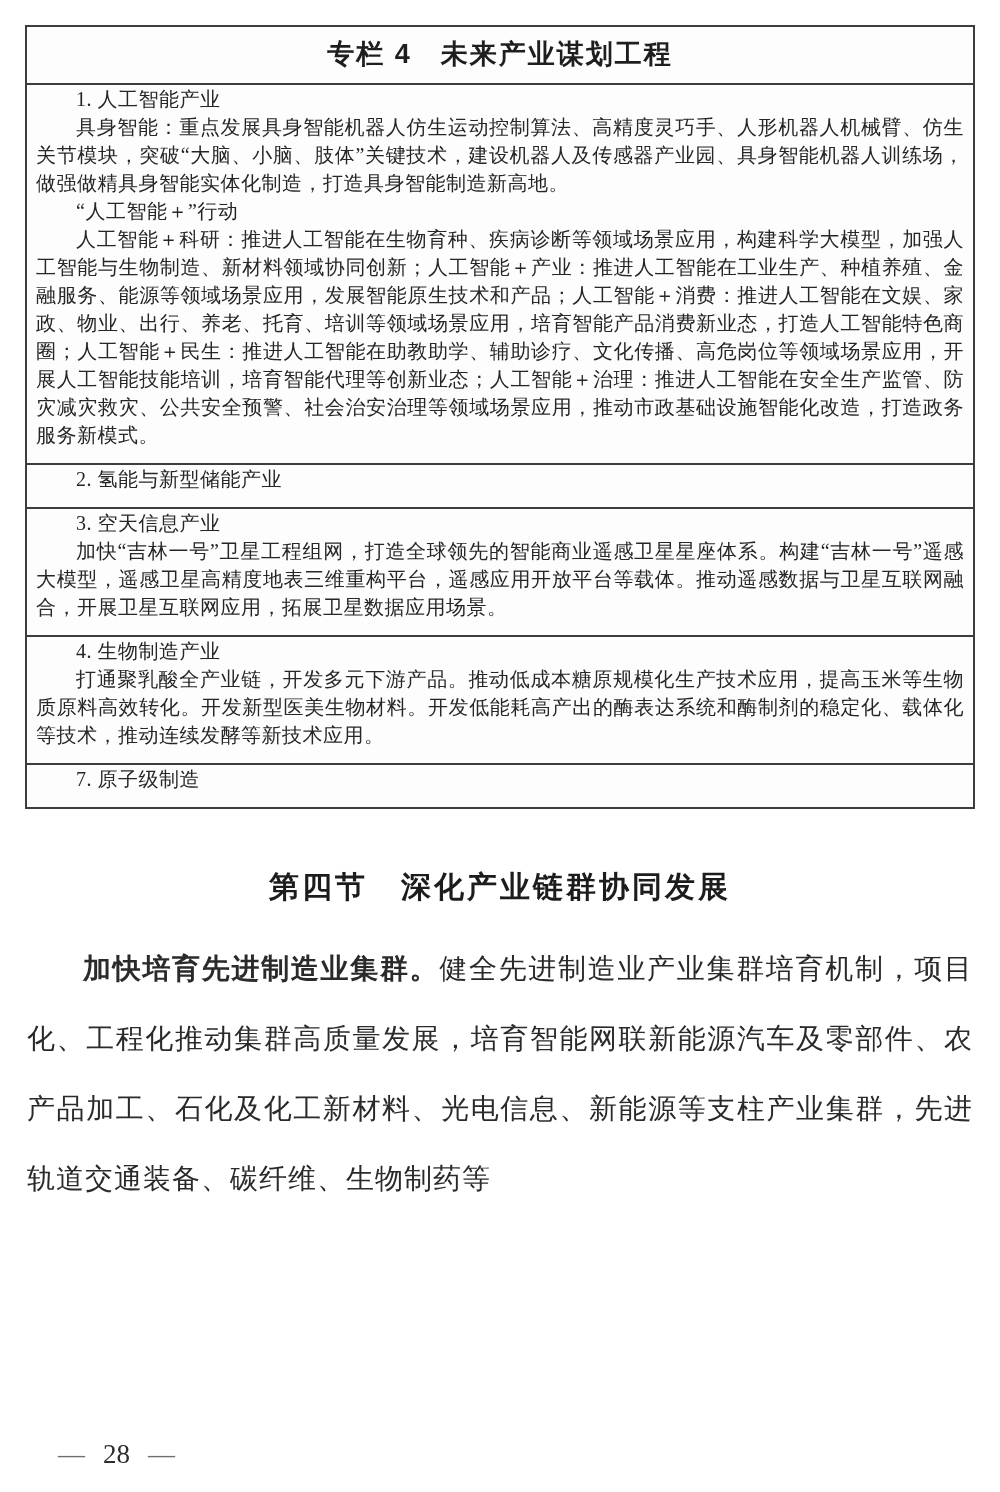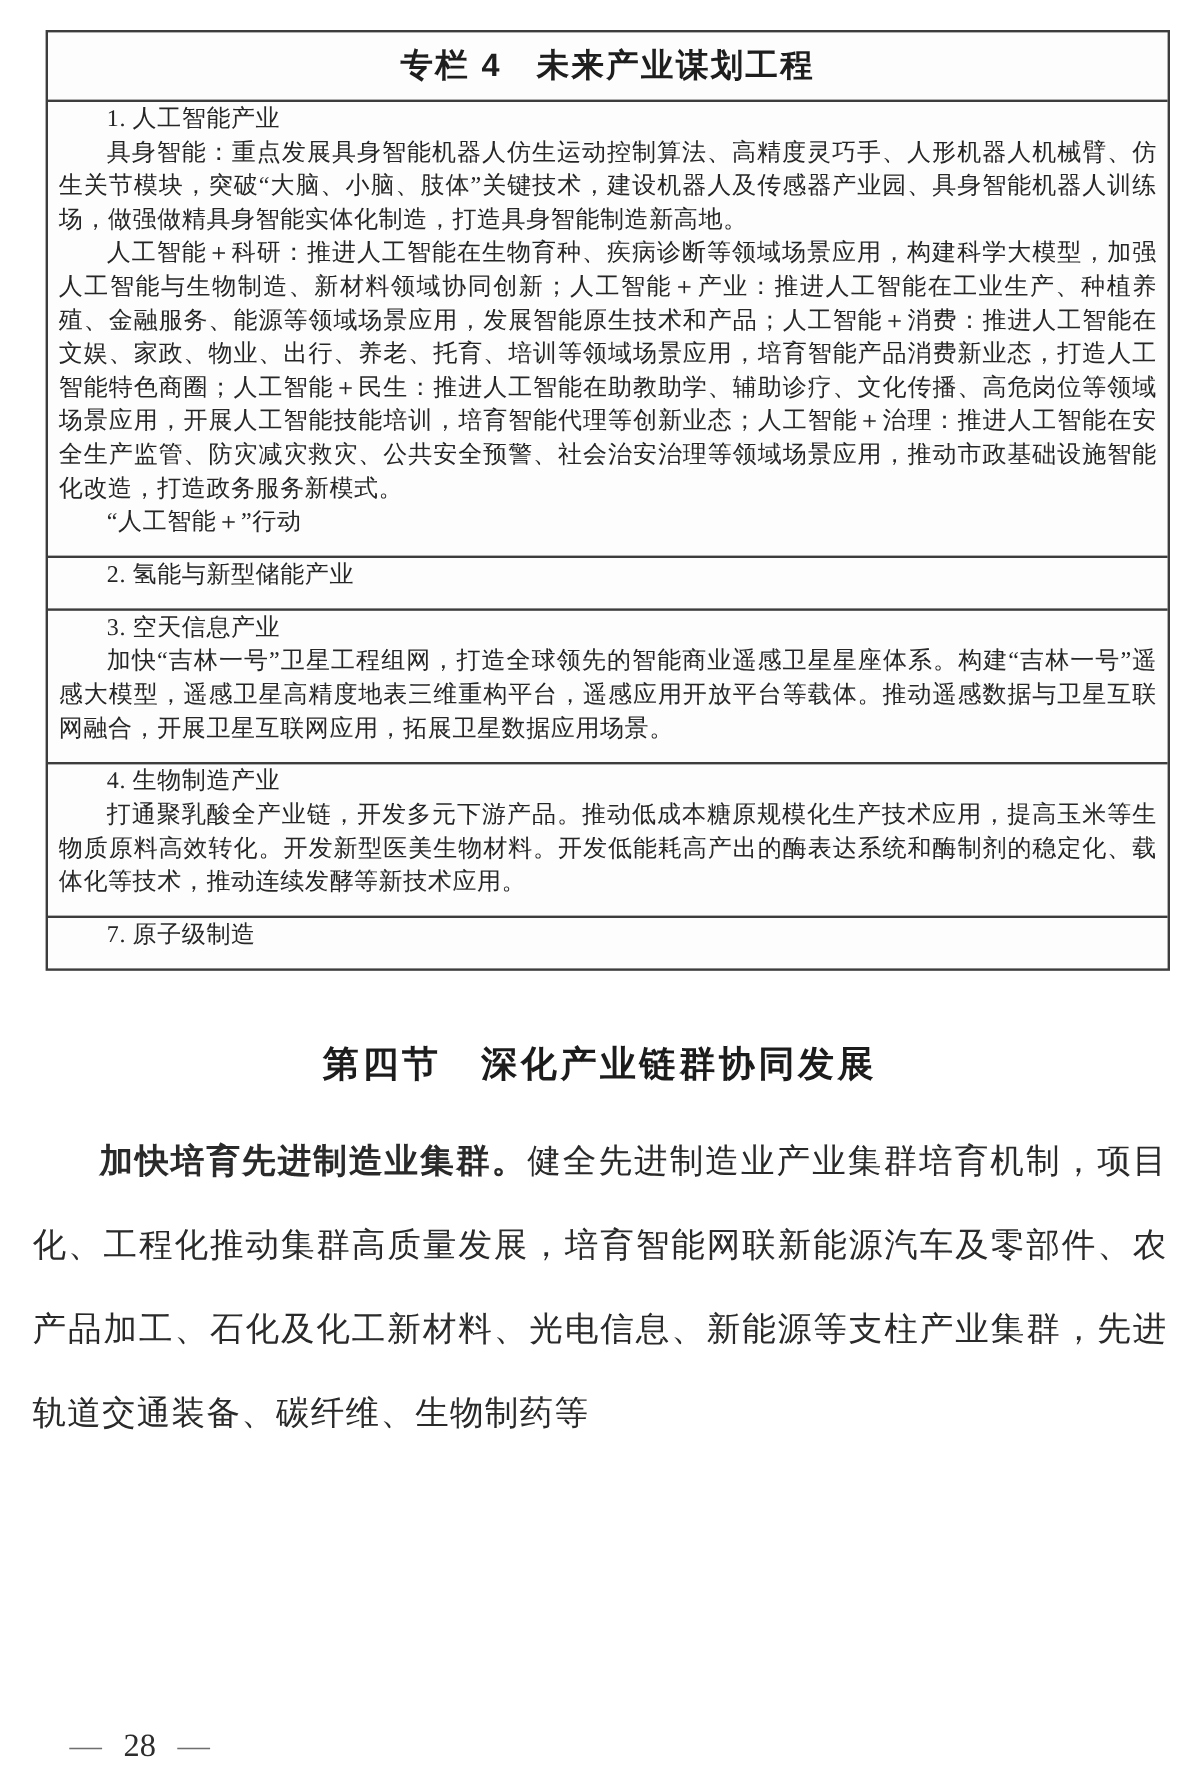--- a/index.html
+++ b/index.html
@@ -8,21 +8,21 @@
     height: 1492px;
     background: #ffffff;
     color: #242424;
     font-family: "Liberation Serif", "DejaVu Serif", serif;
     position: relative;
     overflow: hidden;
   }
 
   
   .panel {
-    margin: 25px 25px 0 38px;
+    margin: 25px 25px 0 25px;
     border: 2px solid #3d3d3d;
     background: #fdfdfd;
   }
   .panel-title {
     text-align: center;
     font-weight: 700;
     font-size: 27px;
     letter-spacing: 2px;
     padding: 9px 0 11px 0;
     font-family: "Liberation Sans", "DejaVu Sans", sans-serif;
@@ -78,22 +78,22 @@
 </style>
 </head>
 <body>
 
 <div class="panel">
   <div class="panel-title">专栏 4　未来产业谋划工程</div>
 
   <div class="panel-section">
     <p class="sec-head">1. 人工智能产业</p>
     <p>具身智能：重点发展具身智能机器人仿生运动控制算法、高精度灵巧手、人形机器人机械臂、仿生关节模块，突破“大脑、小脑、肢体”关键技术，建设机器人及传感器产业园、具身智能机器人训练场，做强做精具身智能实体化制造，打造具身智能制造新高地。</p>
+    <p>“人工智能＋”行动</p>
     <p>人工智能＋科研：推进人工智能在生物育种、疾病诊断等领域场景应用，构建科学大模型，加强人工智能与生物制造、新材料领域协同创新；人工智能＋产业：推进人工智能在工业生产、种植养殖、金融服务、能源等领域场景应用，发展智能原生技术和产品；人工智能＋消费：推进人工智能在文娱、家政、物业、出行、养老、托育、培训等领域场景应用，培育智能产品消费新业态，打造人工智能特色商圈；人工智能＋民生：推进人工智能在助教助学、辅助诊疗、文化传播、高危岗位等领域场景应用，开展人工智能技能培训，培育智能代理等创新业态；人工智能＋治理：推进人工智能在安全生产监管、防灾减灾救灾、公共安全预警、社会治安治理等领域场景应用，推动市政基础设施智能化改造，打造政务服务新模式。</p>
-    <p>“人工智能＋”行动</p>
   </div>
 
   <div class="panel-section">
     <p class="sec-head">2. 氢能与新型储能产业</p>
   </div>
 
   <div class="panel-section">
     <p class="sec-head">3. 空天信息产业</p>
     <p>加快“吉林一号”卫星工程组网，打造全球领先的智能商业遥感卫星星座体系。构建“吉林一号”遥感大模型，遥感卫星高精度地表三维重构平台，遥感应用开放平台等载体。推动遥感数据与卫星互联网融合，开展卫星互联网应用，拓展卫星数据应用场景。</p>
   </div>

